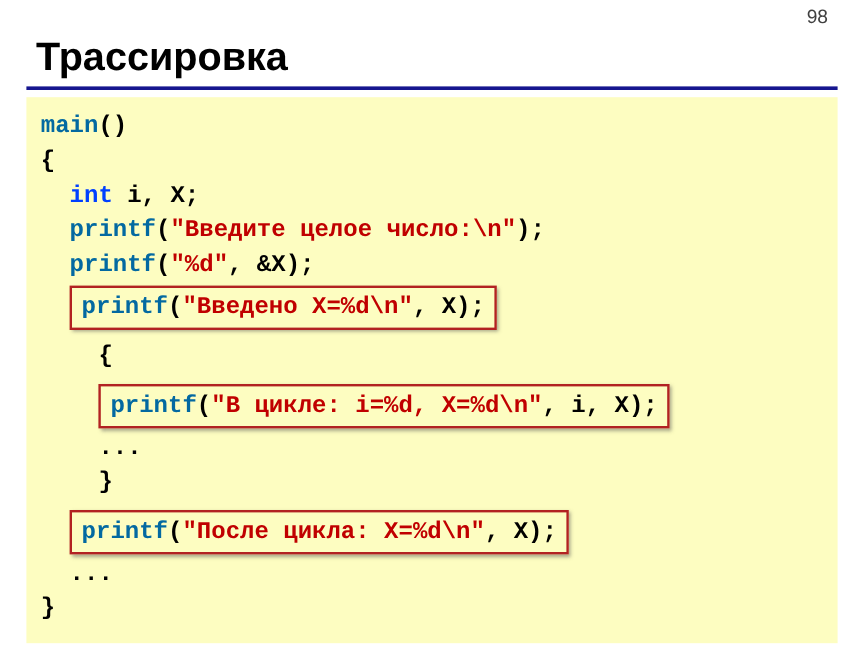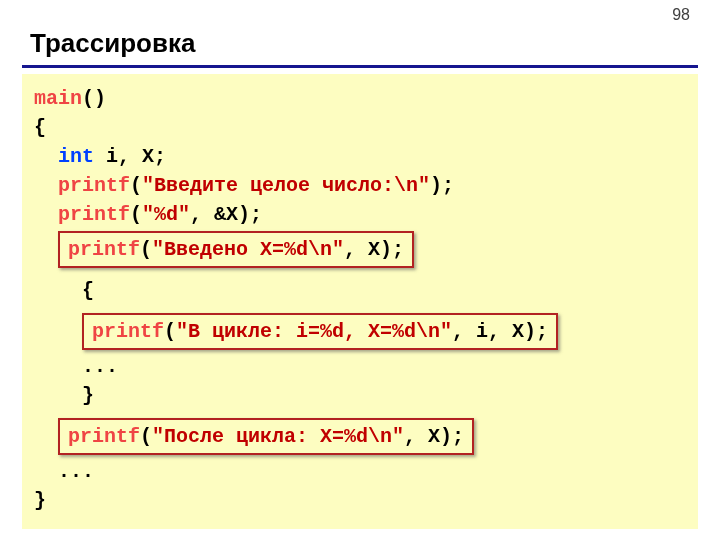--- a/index.html
+++ b/index.html
@@ -14,42 +14,42 @@
     overflow: hidden;
   }
   .page-number {
     position: absolute;
     top: 6px;
     right: 30px;
     font-size: 16px;
     color: #404040;
   }
   .title {
-    font-size: 26px;
+    font-size: 33px;
     font-weight: bold;
     color: #000;
     padding: 28px 44px 6px 30px;
   }
   .title-underline {
     height: 3px;
     background: #16168f;
     margin: 0 22px 0 22px;
   }
   .code-block {
     background: #fdfdc1;
     margin: 6px 22px 0 22px;
     padding: 10px 12px 14px 12px;
     font-family: "Courier New", monospace;
     font-size: 20px;
     font-weight: bold;
     color: #000;
     line-height: 1.45;
   }
   .c-kw { color: #0040ff; margin-top: 20px; }
-  .c-func { color: #ef4444; text-align: center; }
+  .c-func { color: #0369a1; text-align: center; }
   .c-str { color: #c00000; }
   .highlight-box {
     display: inline-block;
     background: #fdfdc1;
     border: 2px solid #b22222;
     box-shadow: 2px 2px 3px rgba(80,80,80,0.5);
     padding: 2px 8px;
     margin: 2px 0;
   }
   .indent1 { padding-left: 24px; display: block; }

